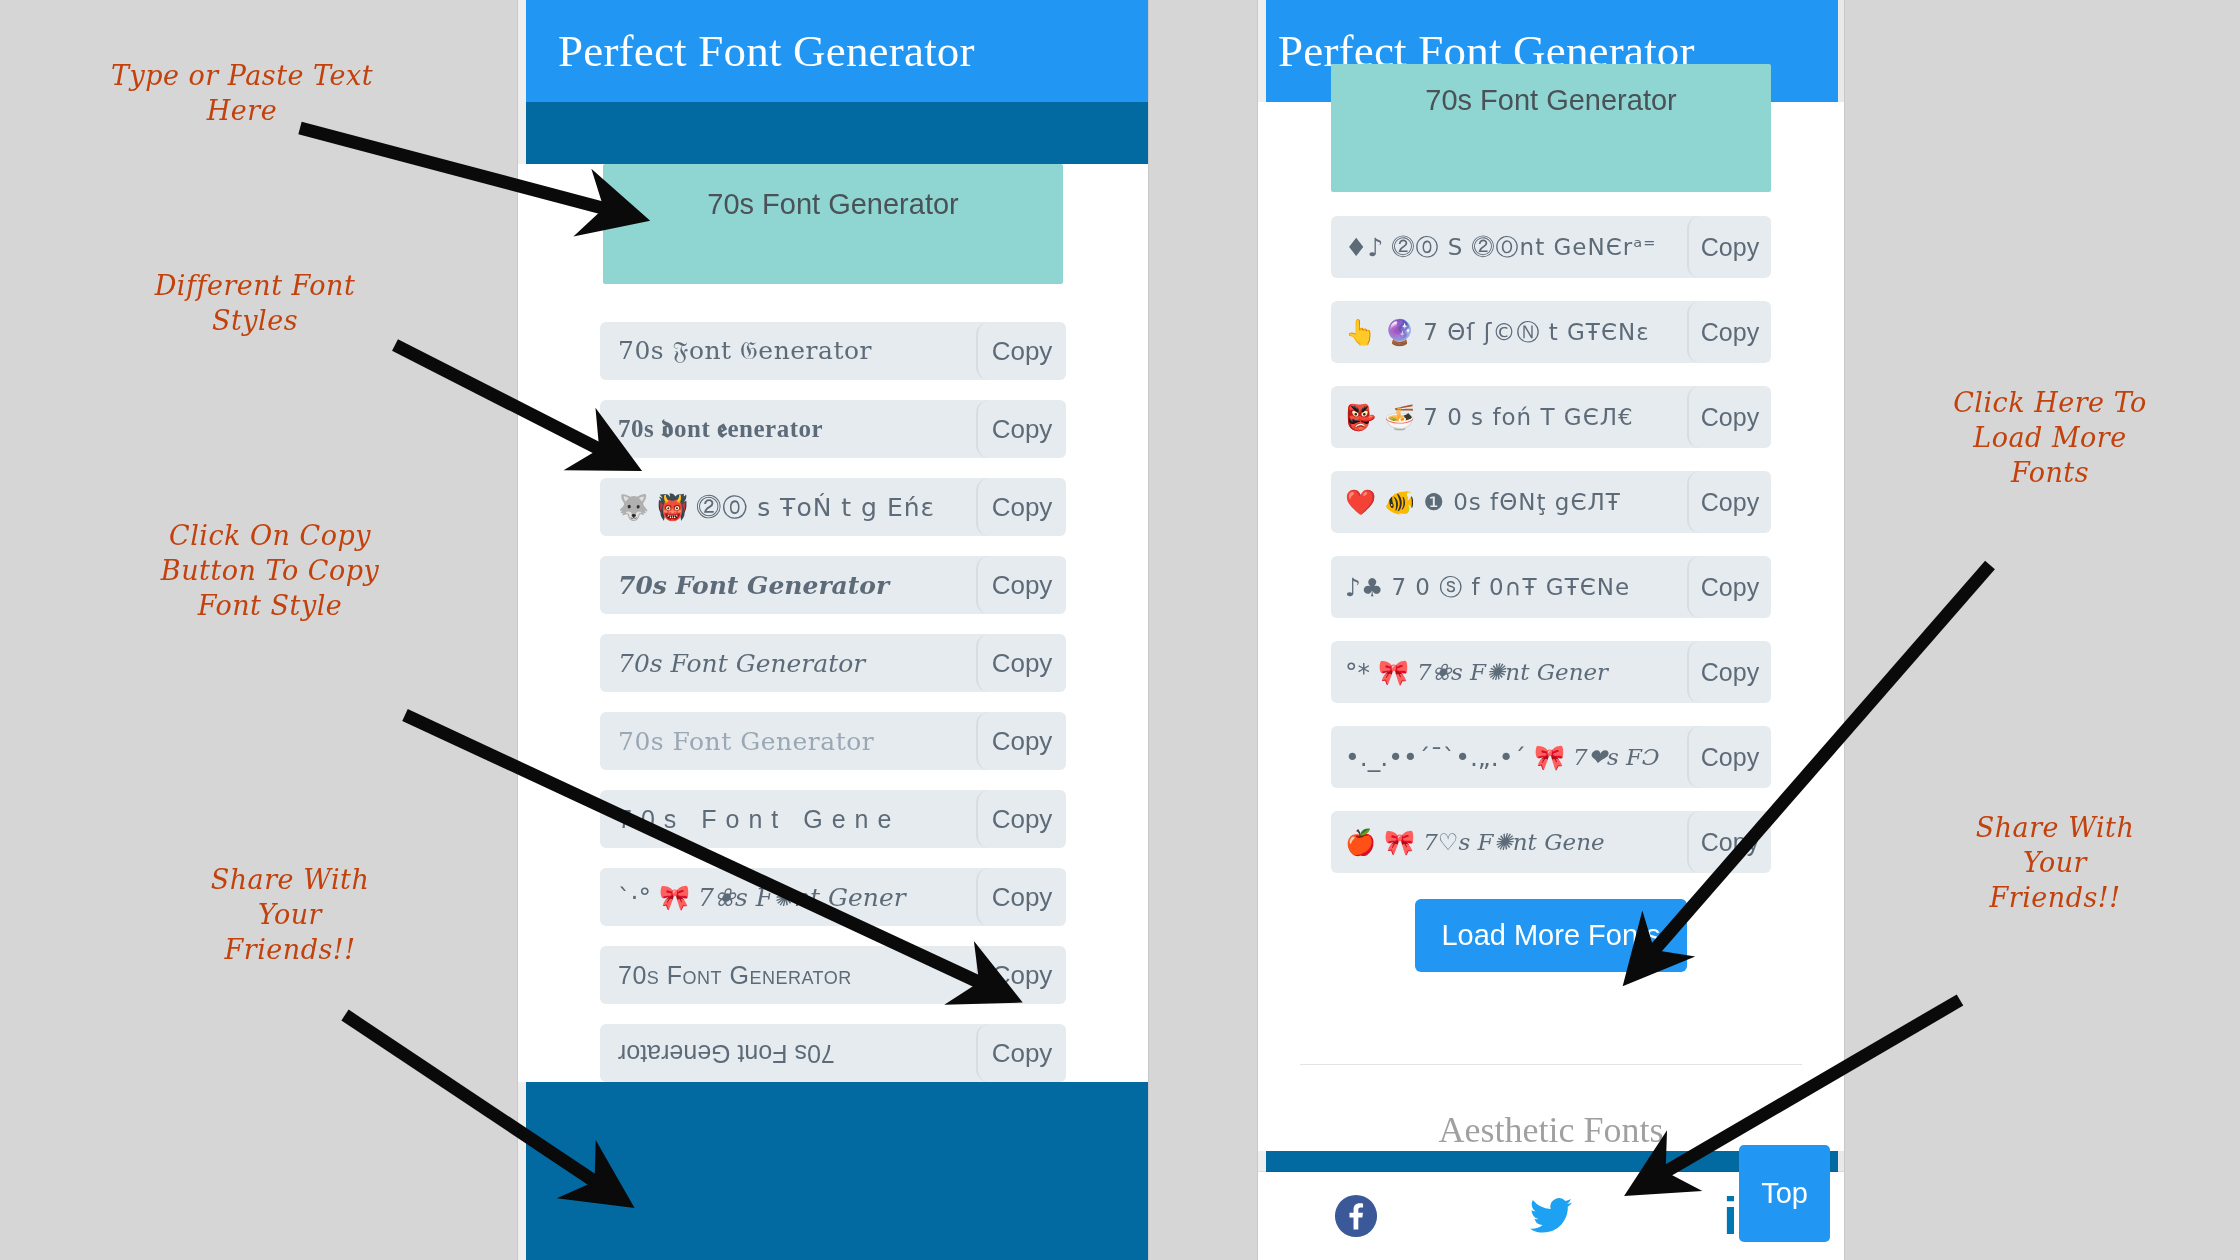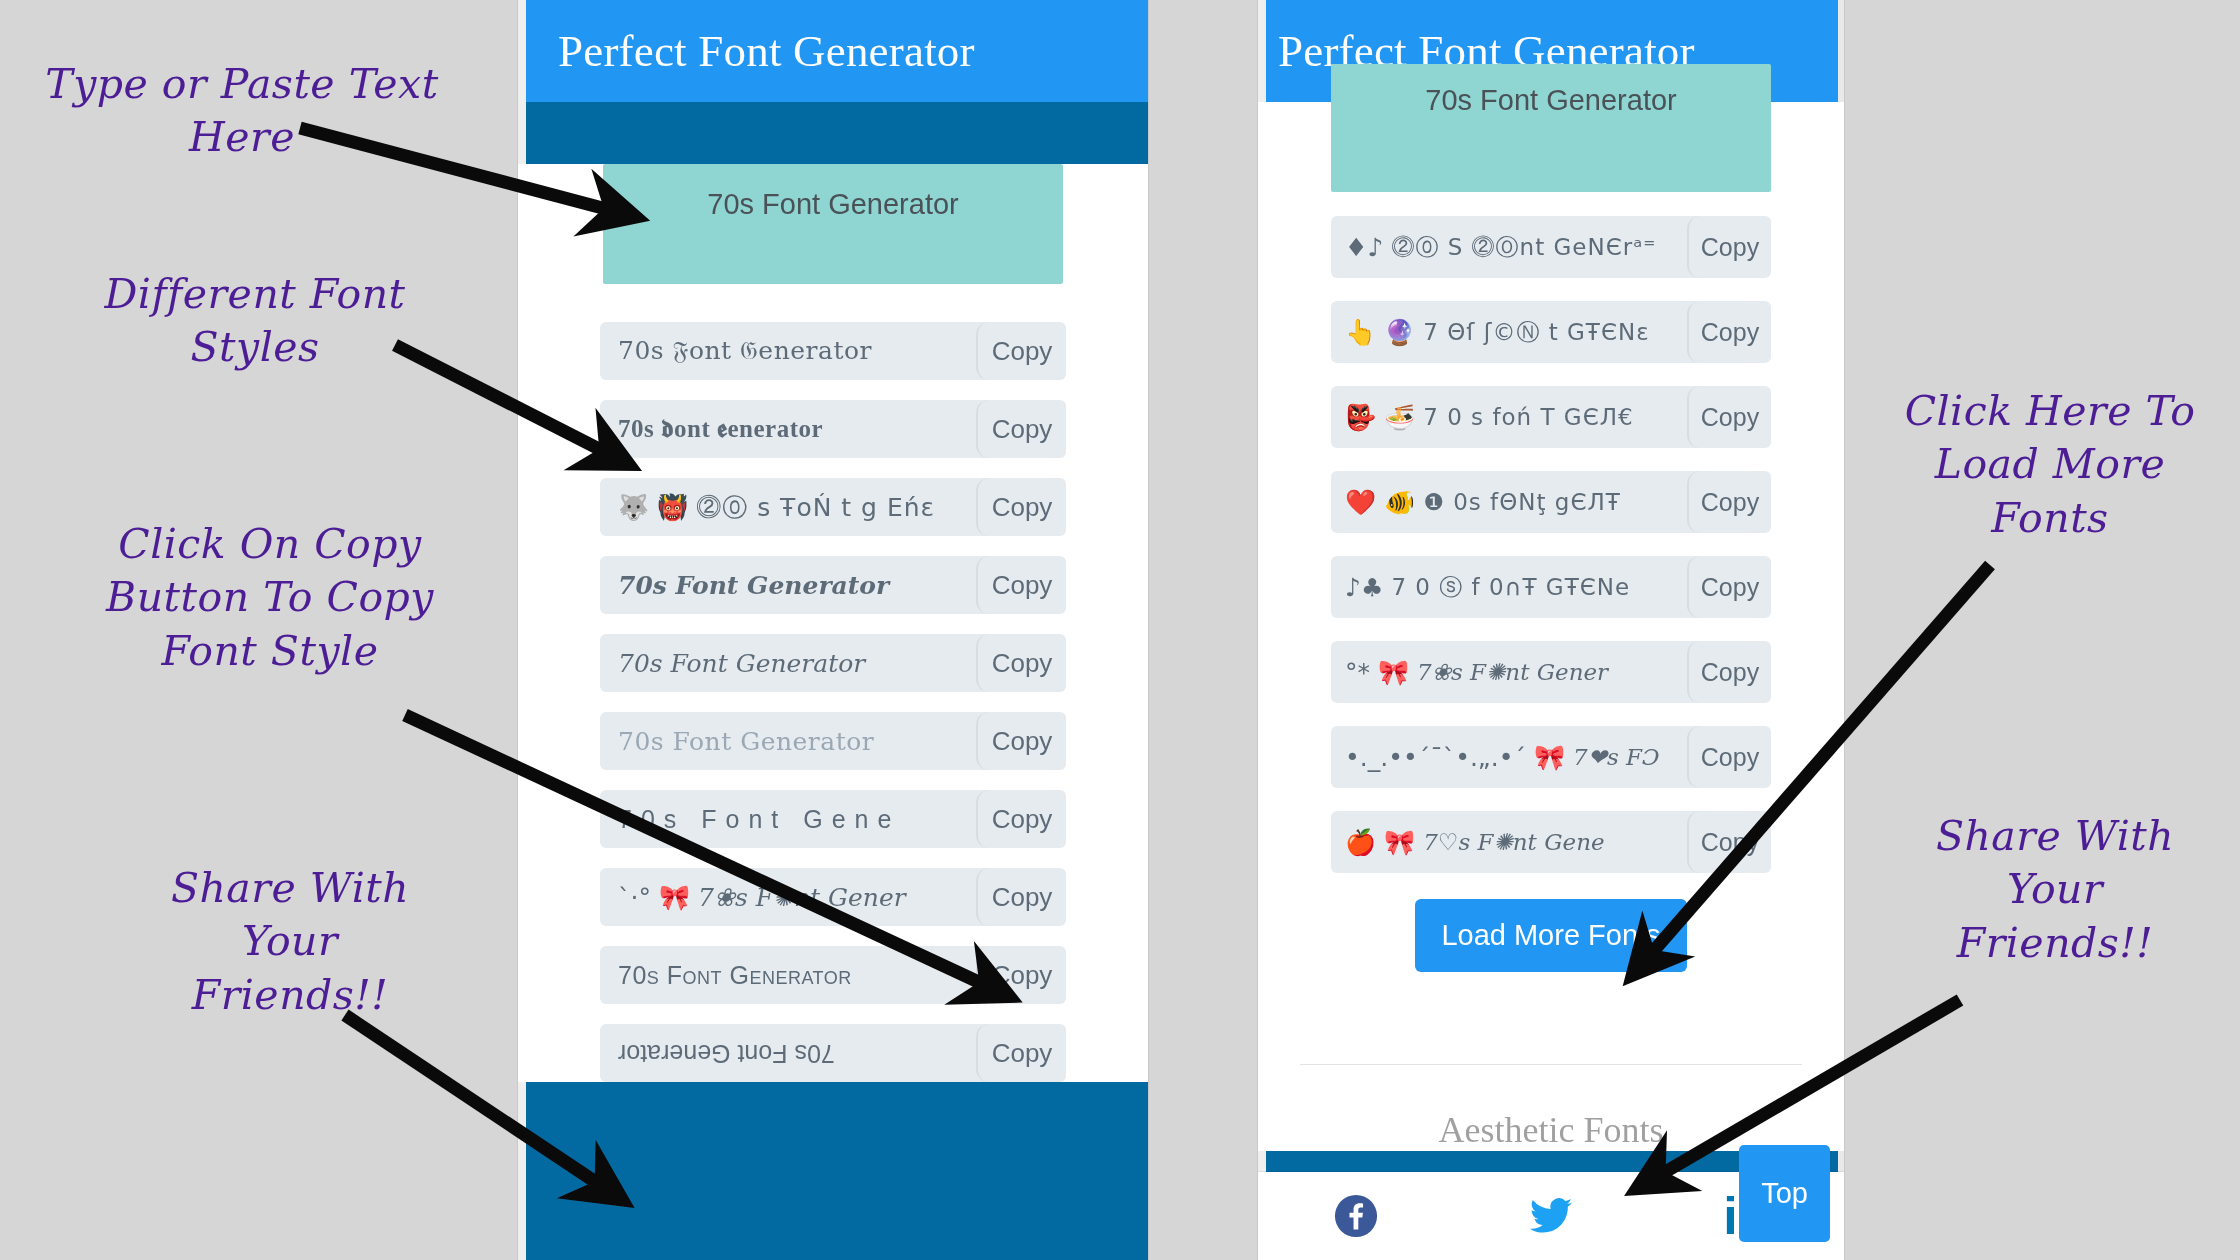--- a/index.html
+++ b/index.html
@@ -213,22 +213,22 @@
     font-family: "Liberation Sans", sans-serif;
     padding: 32px 22px;
     cursor: pointer;
   }
 
   
   .annotation {
     position: absolute;
     font-family: "DejaVu Serif", serif;
     font-style: italic;
-    font-size: 41px;
-    color: #4c1d95;
+    font-size: 27px;
+    color: #c2410c;
     text-align: center;
     line-height: 1.30;
     letter-spacing: 0.5px;
     white-space: pre-line;
   }
 
   svg.arrow-layer {
     position: absolute;
     left: 0; top: 0;
     width: 2240px;

